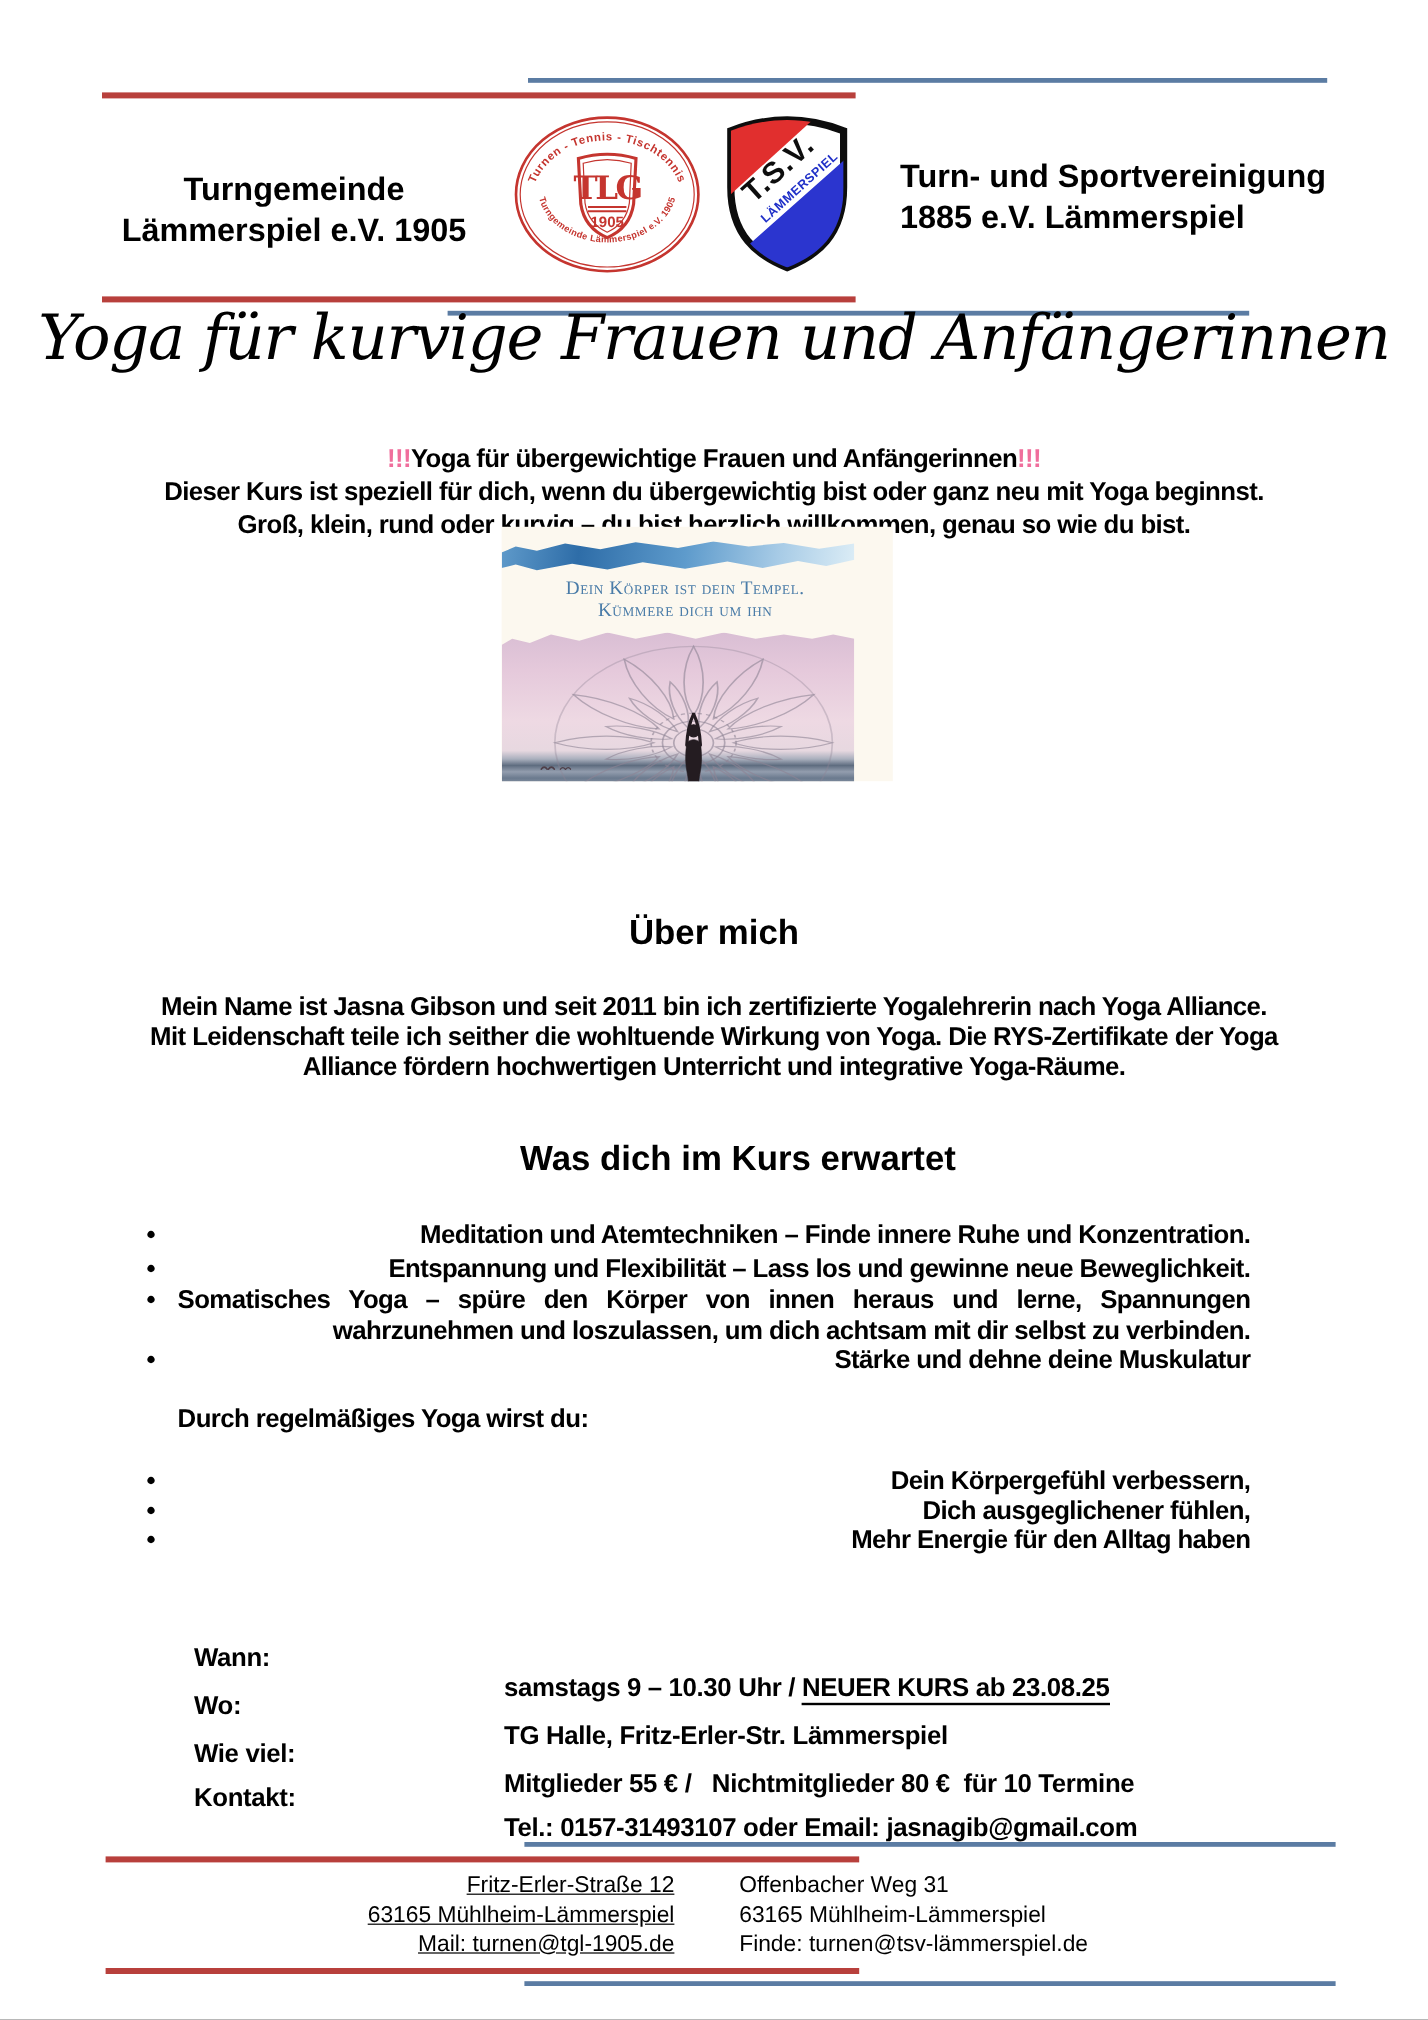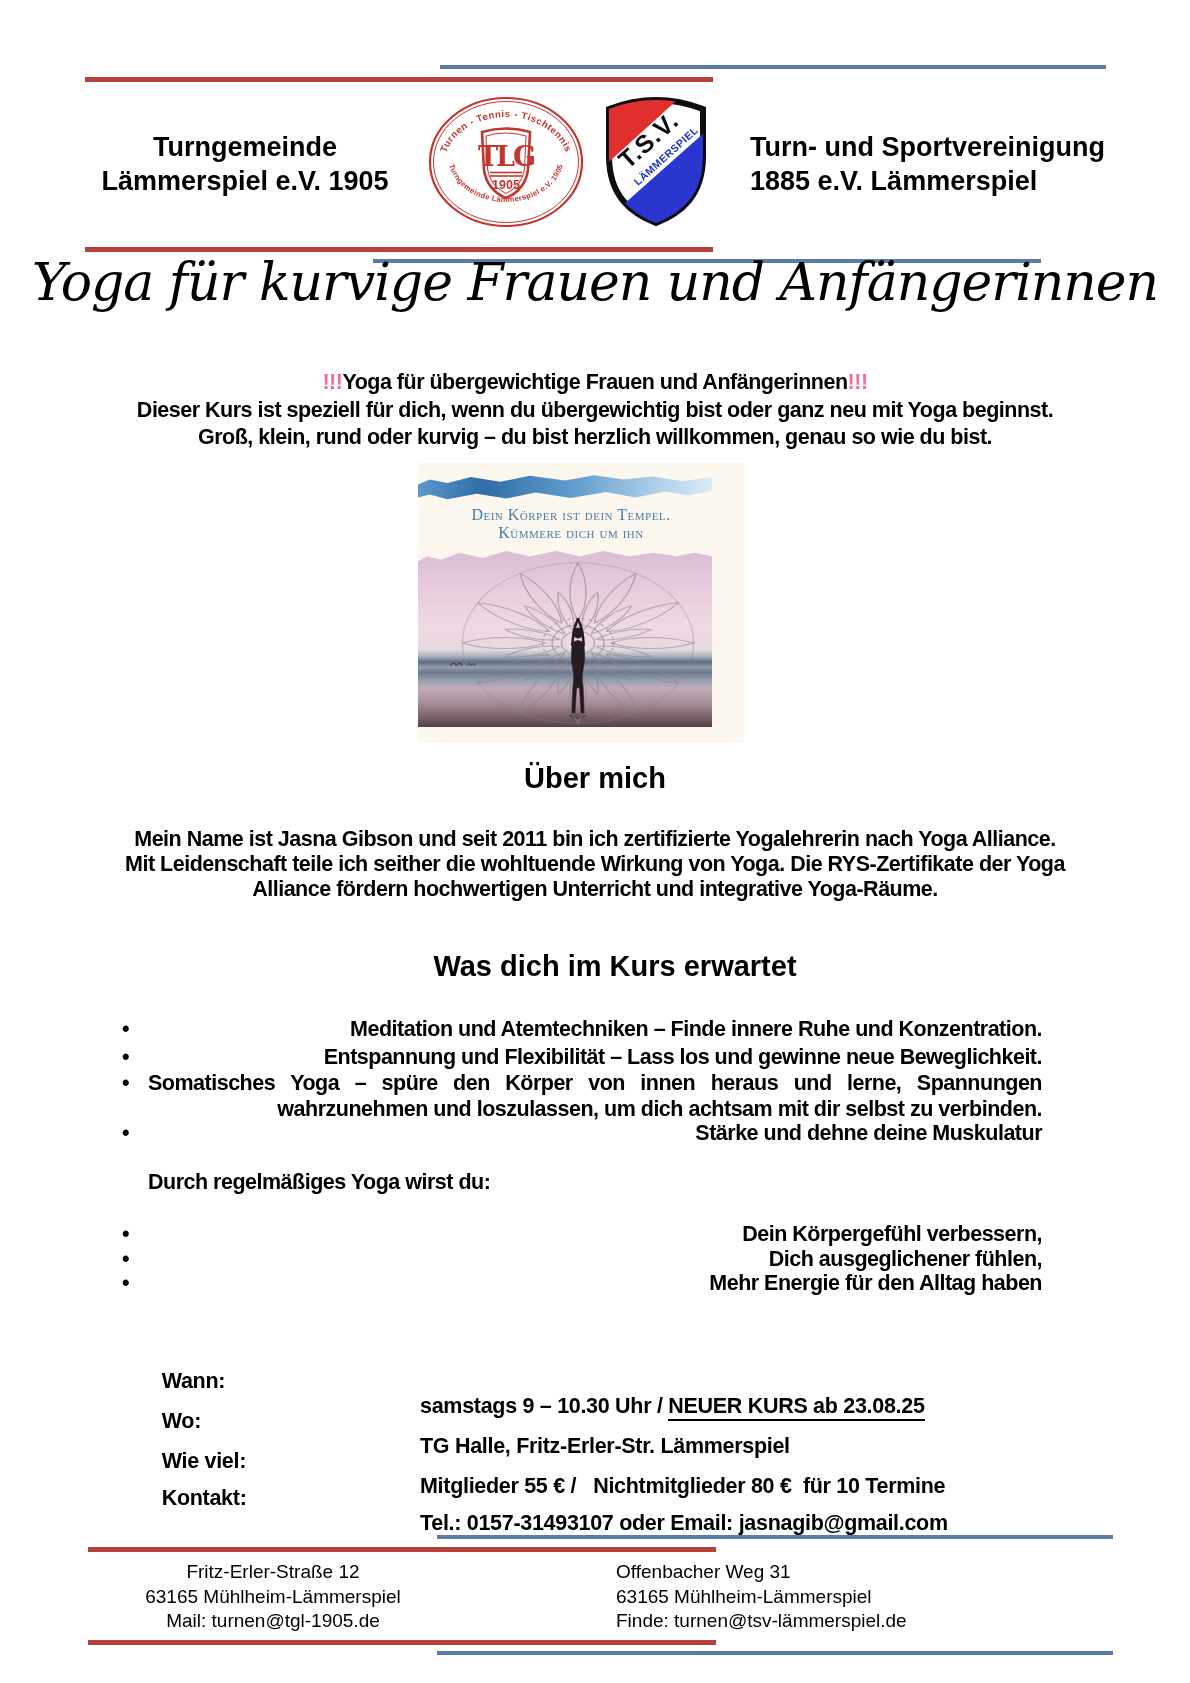--- a/index.html
+++ b/index.html
@@ -10,37 +10,37 @@
     margin:0 auto;
     overflow:hidden;
     font-family:"Liberation Sans", sans-serif;
     color:#000;
   }
   .hline{position:absolute;}
   .hline.red{background:#b8403c;height:5px;}
   .hline.blue{background:#5b7ca3;height:4px;}
 
   
-  .club-left{position:absolute;left:75px;top:130px;width:340px;text-align:center;
+  .club-left{position:absolute;left:75px;top:141px;width:340px;text-align:center;
     font-weight:bold;font-size:27px;line-height:34px;}
   .club-right{position:absolute;left:750px;top:130px;width:400px;text-align:left;
     font-weight:bold;font-size:27px;line-height:34px;}
   .logo{position:absolute;}
 
   
   .main-title{position:absolute;left:0;top:252px;width:1190px;text-align:center;
     font-family:"DejaVu Serif", serif;font-style:italic;font-size:52px;
     letter-spacing:-1px;white-space:nowrap;}
 
   .center-line{position:absolute;left:0;width:1190px;text-align:center;
     font-weight:bold;font-size:21.5px;letter-spacing:-0.5px;white-space:nowrap;}
   .pink{color:#f06e9c;}
 
   
-  .quote-img{position:absolute;left:418px;top:463px;width:294px;height:280px;
+  .quote-img{position:absolute;left:418px;top:439px;width:294px;height:212px;
     background:#fcf8ef;overflow:hidden;padding-left:32px;}
   .sky-band{position:absolute;left:0;top:11px;width:294px;height:30px;
     background:linear-gradient(97deg,#5f9aca 0%,#2e6da8 22%,#5e9bcc 52%,#a7cbe6 78%,#dcedf6 100%);
     clip-path:polygon(0 35%,4% 18%,10% 30%,18% 10%,28% 26%,38% 6%,50% 22%,60% 4%,70% 18%,80% 8%,90% 24%,100% 10%,100% 55%,92% 72%,84% 58%,74% 78%,64% 60%,52% 80%,40% 62%,30% 82%,20% 66%,10% 84%,4% 68%,0 78%);}
   .quote-text{position:absolute;left:0;top:43px;width:294px;text-align:center;
     padding-left:12px;box-sizing:border-box;
     font-family:"Liberation Serif", serif;font-variant:small-caps;
     font-size:16px;line-height:17.5px;color:#4a7ca8;letter-spacing:0.5px;}
   .photo{position:absolute;left:0;top:88px;width:294px;height:176px;
     background:linear-gradient(180deg,
@@ -65,21 +65,21 @@
 
   .interlude{position:absolute;left:148px;font-weight:bold;font-size:21.5px;letter-spacing:-0.5px;}
 
   .detail-row{position:absolute;left:139px;font-weight:bold;font-size:21.5px;
     letter-spacing:-0.3px;white-space:pre;}
   .detail-value{position:absolute;left:281px;}
   .detail-row .lbl{display:inline-block;}
   .underlined{border-bottom:2.5px solid #000;padding-bottom:1px;}
 
   .footer-col{position:absolute;top:1560px;font-size:19px;line-height:24.5px;font-weight:normal;}
-  .footer-left{left:0;width:546px;text-align:center;}
+  .footer-left{left:16px;width:546px;text-align:right;text-decoration:underline;}
   .footer-right{left:616px;width:420px;text-align:left;}
 </style>
 </head>
 <body>
 
 <div class="page">
 
   <div class="hline blue" style="left:440px;top:65px;width:666px;"></div>
   <div class="hline red" style="left:85px;top:77px;width:628px;"></div>
 

